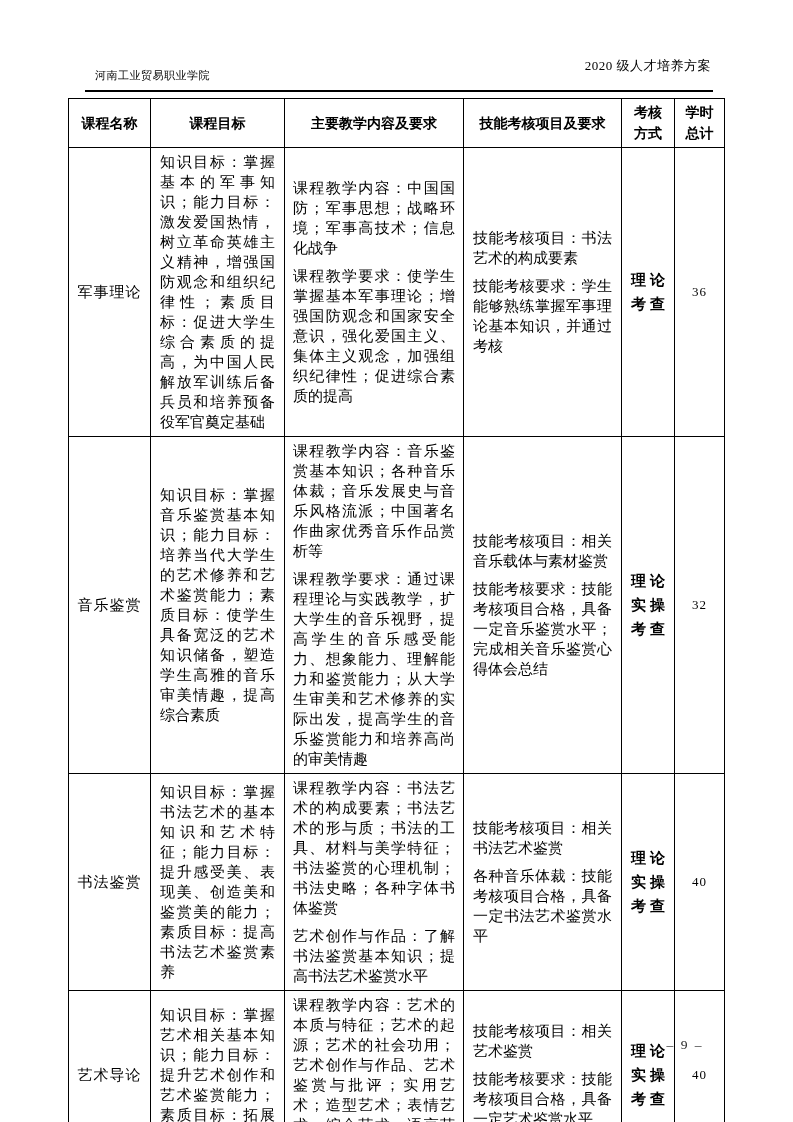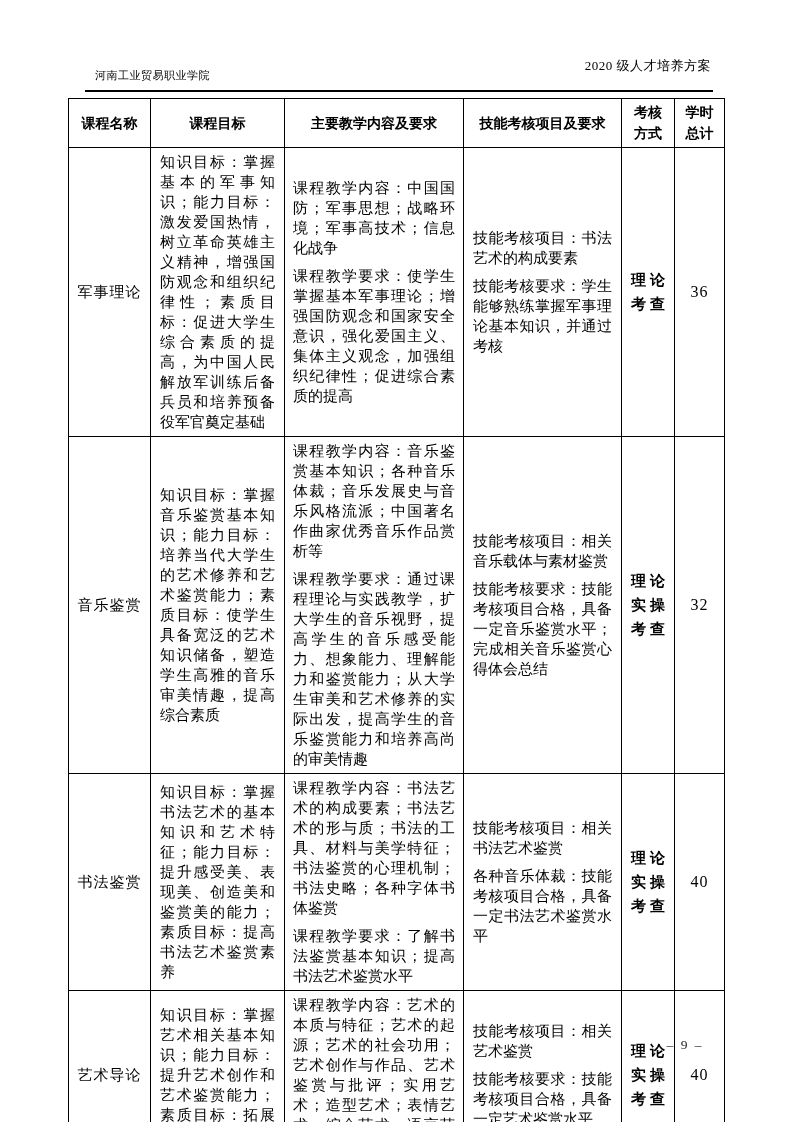--- a/index.html
+++ b/index.html
@@ -59,21 +59,21 @@
   td.c-method {
     text-align: center;
     white-space: pre-line;
     line-height: 24px;
     letter-spacing: 4px;
     padding: 2px 0 2px 4px;
     font-weight: bold;
   }
   td.c-hours {
     text-align: center;
-    font-size: 16px;
+    font-size: 13px;
     letter-spacing: 1px;
   }
   tr.head-row { height: 49px; }
   tr.row-1 { height: 243px; }
   tr.row-2 { height: 293px; }
   tr.row-3 { height: 210px; }
   tr.row-4 { height: 137px; }
   .page-number {
     position: absolute; left: 645px; top: 1037px;
     width: 80px; text-align: center;
@@ -149,21 +149,21 @@
         <td class="c-hours">32</td>
       </tr>
 
       <tr class="row row-3">
         <td class="c-name">书法鉴赏</td>
         <td class="c-obj">
           <p class="para">知识目标：掌握书法艺术的基本知识和艺术特征；能力目标：提升感受美、表现美、创造美和鉴赏美的能力；素质目标：提高书法艺术鉴赏素养</p>
         </td>
         <td class="c-content">
           <p class="para">课程教学内容：书法艺术的构成要素；书法艺术的形与质；书法的工具、材料与美学特征；书法鉴赏的心理机制；书法史略；各种字体书体鉴赏</p>
-          <p class="para">课程教学要求：了解书法鉴赏基本知识；提高书法艺术鉴赏水平</p>
+          <p class="para">艺术创作与作品：了解书法鉴赏基本知识；提高书法艺术鉴赏水平</p>
         </td>
         <td class="c-assess">
           <p class="para">技能考核项目：相关书法艺术鉴赏</p>
           <p class="para">各种音乐体裁：技能考核项目合格，具备一定书法艺术鉴赏水平</p>
         </td>
         <td class="c-method">理论
 实操
 考查</td>
         <td class="c-hours">40</td>
       </tr>

